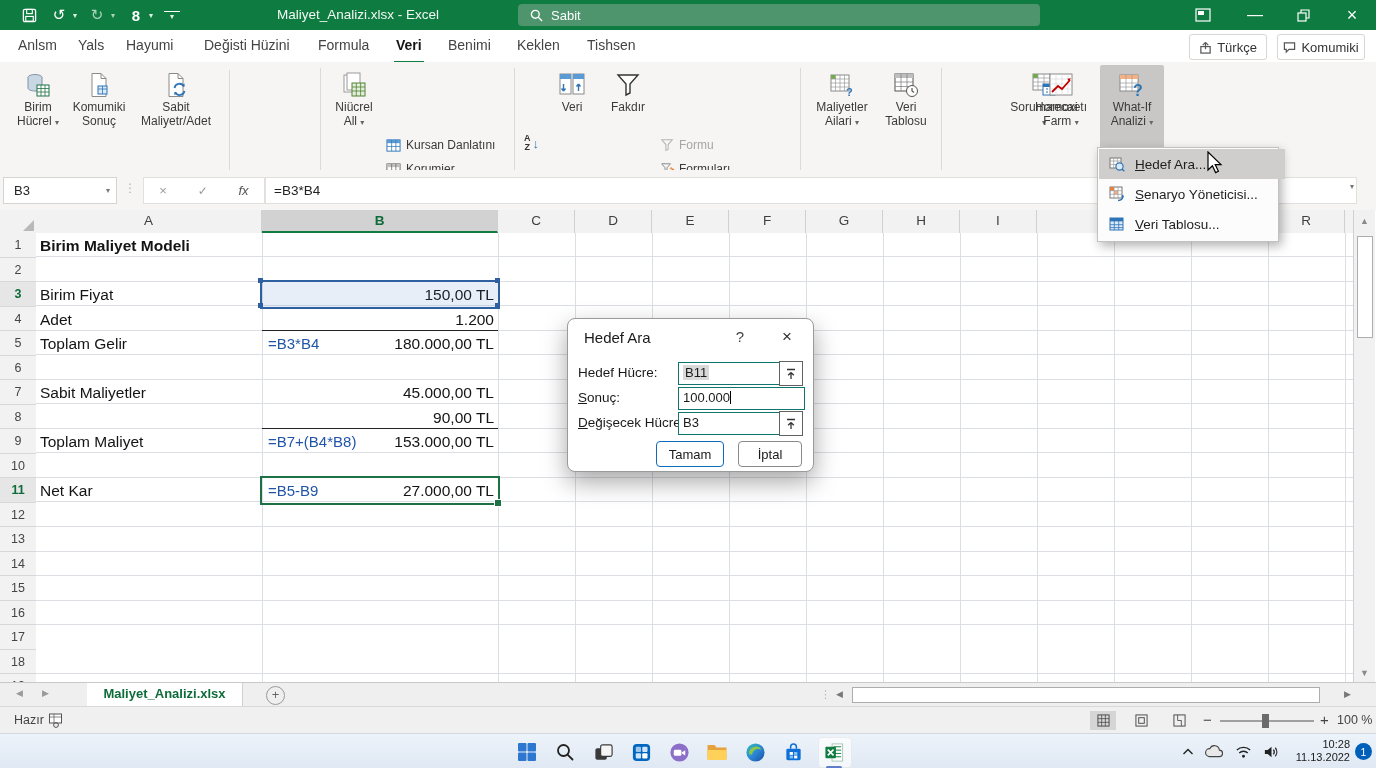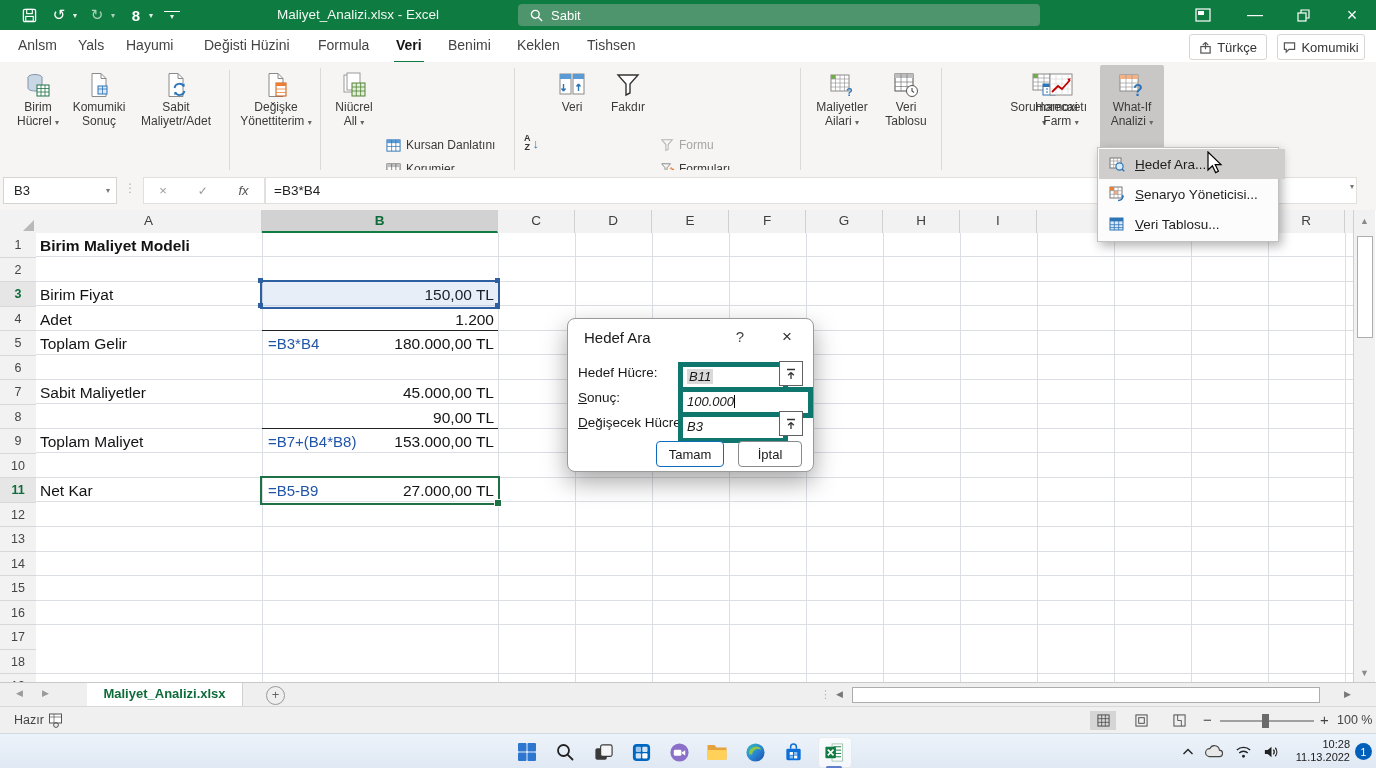--- a/index.html
+++ b/index.html
@@ -61,21 +61,21 @@
   
   .wmenu{position:absolute;left:1097px;top:147px;width:180px;height:93px;background:#FCFCFC;border:1px solid #C3C1BF;
     box-shadow:3px 4px 10px rgba(0,0,0,.3);z-index:40;}
   .mitem{position:absolute;left:1px;width:176px;height:30px;display:flex;align-items:center;gap:10px;padding-left:10px;font-size:13.5px;color:#1e1e1e;}
   .mitem.hl{background:#D0CECC;}
   .ul{display:inline-block;}
   .ul::first-letter{text-decoration:underline;}
   
   .dialog{position:absolute;left:567px;top:318px;width:245px;height:152px;background:#FFF;border:1px solid #9a9a9a;
     border-radius:8px;box-shadow:0 10px 24px rgba(0,0,0,.35);z-index:50;font-size:13.5px;color:#1a1a1a;}
-  .dfield{position:absolute;height:21px;background:#fff;border:5px solid #0f766e;font-size:13px;line-height:20px;padding-left:4px;font-style:italic;}
+  .dfield{position:absolute;height:21px;background:#fff;border:1px solid #0f766e;font-size:13px;line-height:20px;padding-left:4px;}
   .dpick{position:absolute;width:22px;height:23px;border:1px solid #616161;background:#fff;display:flex;align-items:center;justify-content:center;}
   .dbtn{position:absolute;top:122px;height:24px;background:#fff;border-radius:4px;font-size:13px;display:flex;align-items:center;justify-content:center;color:#1a1a1a;}
   
   .tabbar{position:absolute;left:0;top:682px;width:1376px;height:24px;background:#EFEFEF;border-top:1px solid #C9C9C9;}
   .sheettab{position:absolute;left:87px;top:0;width:155px;height:23px;background:#fff;border-right:1px solid #D0D0D0;border-bottom:2px solid #107C41;
     text-align:center;line-height:22px;font-size:13px;font-weight:bold;color:#0E6B3A;}
   .hscroll{position:absolute;left:836px;top:4px;width:524px;height:16px;}
   .statusbar{position:absolute;left:0;top:706px;width:1376px;height:27px;background:#F0F0F0;border-top:1px solid #D9D9D9;font-size:12.5px;color:#444;}
   .viewbtn{position:absolute;top:4px;width:26px;height:19px;display:flex;align-items:center;justify-content:center;}
   
@@ -197,30 +197,20 @@
     <div class="rbig" style="left:126px;width:100px">
       <svg class="ric" width="26" height="26" viewBox="0 0 26 26" style="margin:6px auto 0">
           <path d="M6 1.5 h9 l5 5 V24.5 H6 z" fill="#fff" stroke="#8A8A8A"></path>
           <path d="M15 1.5 v5 h5" fill="none" stroke="#8A8A8A"></path>
           <path d="M11.5 16 a5 5 0 0 1 9.4-1.5 M21.5 19 a5 5 0 0 1-9.4 1.2" fill="none" stroke="#2E75B6" stroke-width="1.8"></path>
           <path d="M21.6 11.5 l-.2 3.3 -3-1.2 z M11.3 23.2 l.2-3.3 3 1.2 z" fill="#2E75B6"></path>
         </svg>
       <div class="rlbl"><span>Sabit</span><br><span>Maliyetr/Adet</span></div>
     </div>
     <div class="rdiv" style="left:229px;top:8px;height:132px"></div>
-    <div class="rbig" style="left:232px;width:88px">
-      <svg class="ric" width="26" height="26" viewBox="0 0 26 26" style="margin:6px auto 0">
-          <path d="M6 1.5 h9 l5 5 V24.5 H6 z" fill="#fff" stroke="#8A8A8A"></path>
-          <path d="M15 1.5 v5 h5" fill="none" stroke="#8A8A8A"></path>
-          <rect x="13" y="11" width="10" height="13" fill="#fff" stroke="#C55A11"></rect>
-          <rect x="13" y="11" width="10" height="3" fill="#ED7D31"></rect>
-          <path d="M13 17 h10 M13 20.5 h10" stroke="#ED7D31" stroke-width=".8"></path>
-        </svg>
-      <div class="rlbl"><span>Değişke</span><br><span>Yönettiterim</span> <span class="caret8" style="color:#666">▾</span></div>
-    </div>
     <div class="rdiv" style="left:320px"></div>
 
     <div class="rbig" style="left:326px;width:56px">
       <svg class="ric" width="26" height="26" viewBox="0 0 26 26" style="margin:6px auto 0">
           <rect x="3" y="3" width="13" height="17" fill="#fff" stroke="#9a9a9a"></rect>
           <rect x="6" y="1" width="13" height="17" fill="#fff" stroke="#9a9a9a"></rect>
           <rect x="11" y="11" width="13" height="13" fill="#E2EFDA" stroke="#548235"></rect>
           <path d="M11 15 h13 M11 19 h13 M15.3 11 v13 M19.6 11 v13" stroke="#548235" stroke-width=".8"></path>
         </svg>
       <div class="rlbl"><span>Niücrel</span><br><span>All</span> <span class="caret8" style="color:#666">▾</span></div>

